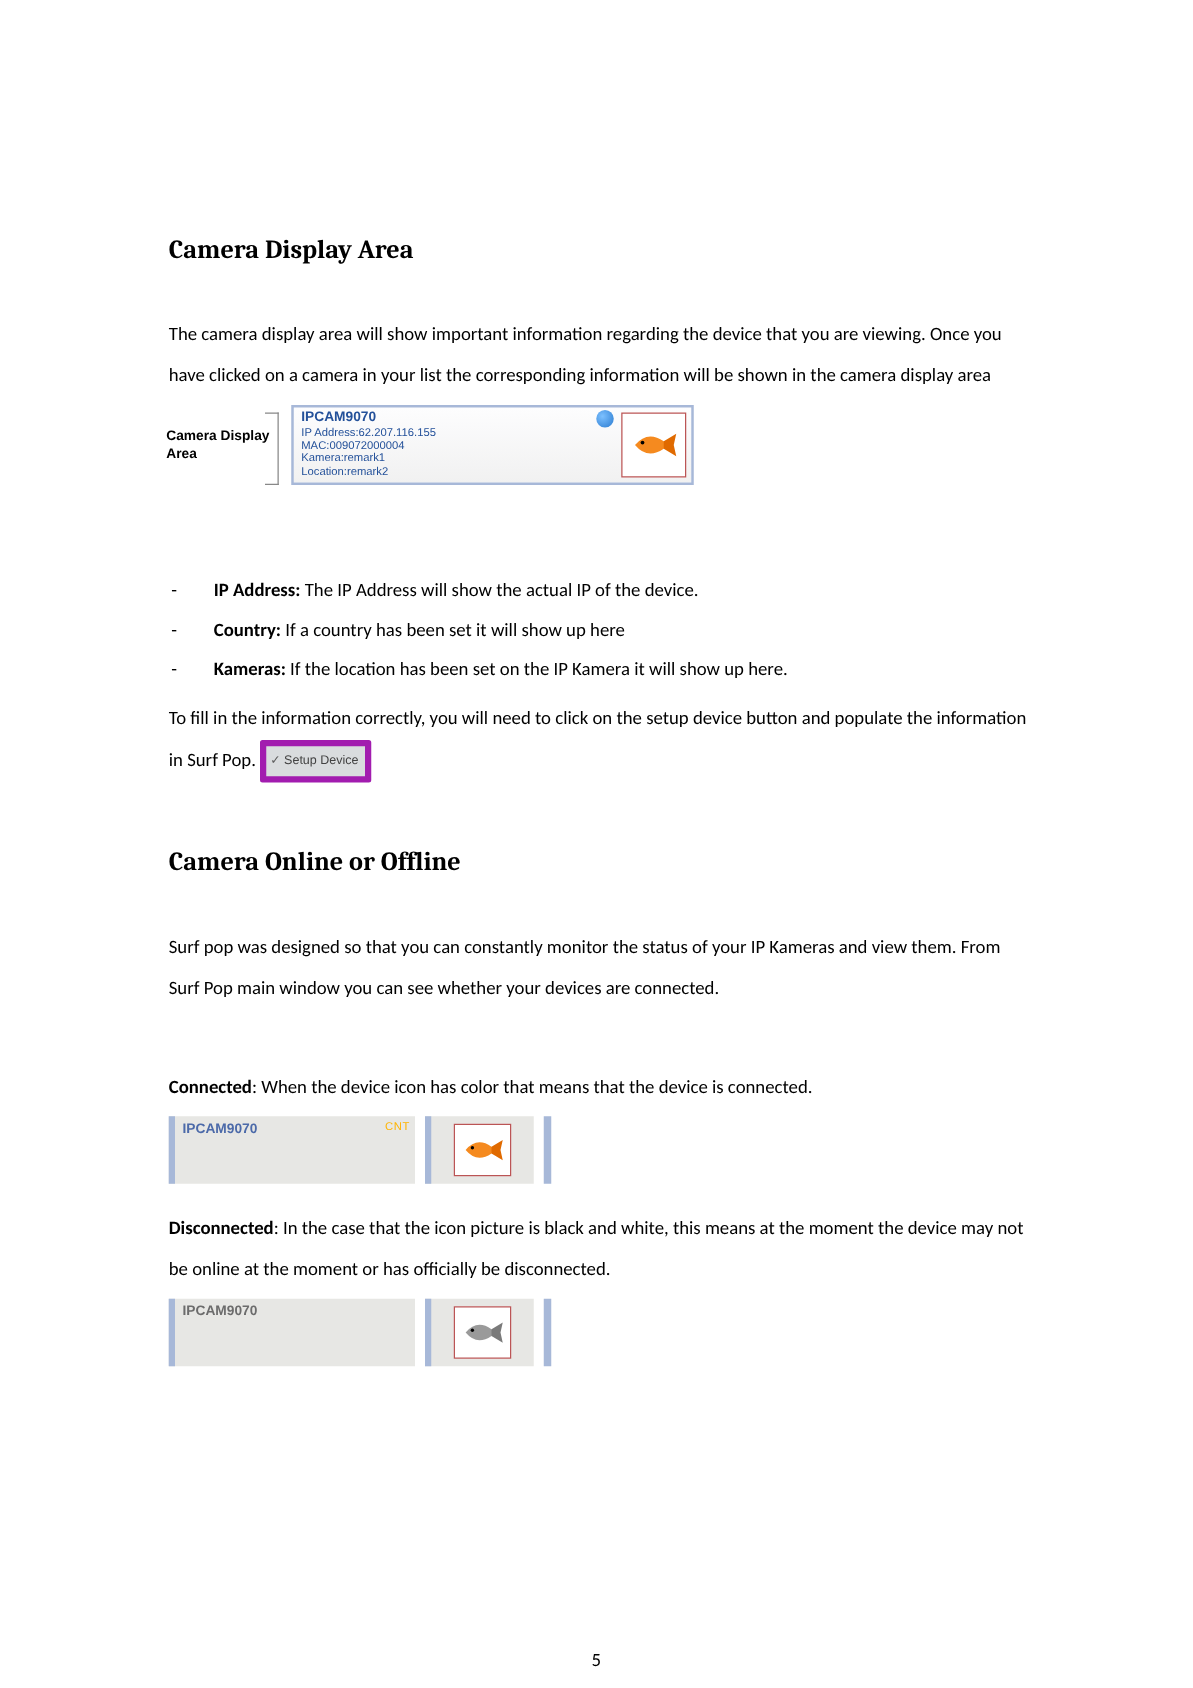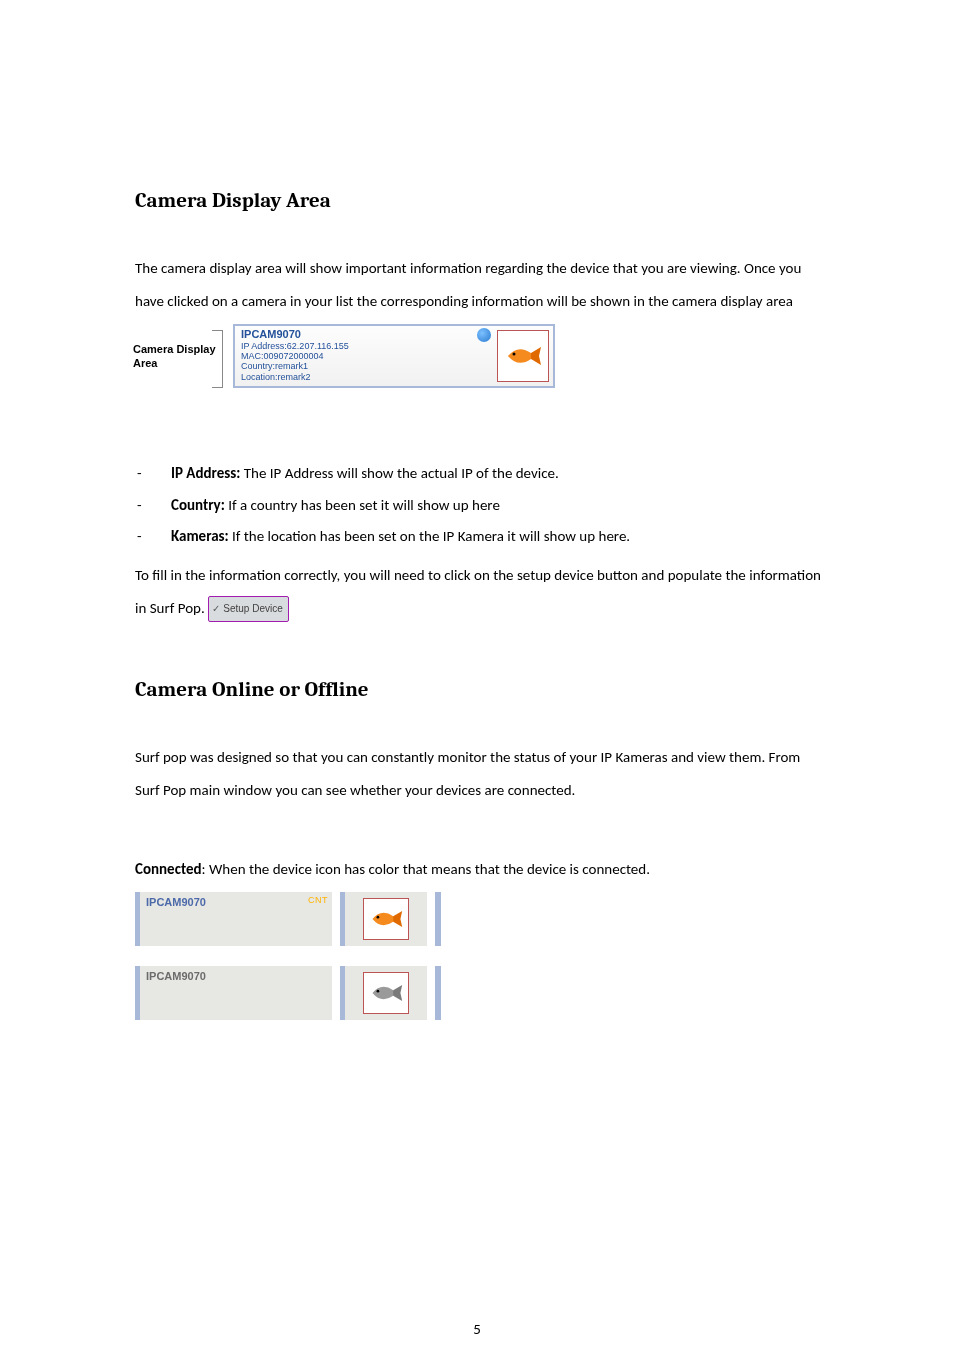--- a/index.html
+++ b/index.html
@@ -108,21 +108,21 @@
     position: relative;
   }
   ul.info-list li::before {
     content: "-";
     position: absolute;
     left: -34px;
   }
   .inline-btn {
     display: inline-block;
     background: #d9dcde;
-    border: 1px solid #a21caf;
+    border: 5px solid #a21caf;
     border-radius: 2px;
     font-size: 10px;
     padding: 1px 5px 1px 3px;
     color: #424242;
     vertical-align: middle;
     font-family: Arial, sans-serif;
   }
   .inline-btn::before {
     content: "✓ ";
     color: #5a5a5a;
@@ -195,21 +195,21 @@
     <div class="left-label">
       <span>Camera Display</span><br>
       <span>Area</span>
       <div class="bracket"></div>
     </div>
     <div class="camera-box">
       <div class="cam-info">
         <div class="cam-title">IPCAM9070</div>
         <div>IP Address:62.207.116.155</div>
         <div>MAC:009072000004</div>
-        <div>Country:remark1</div>
+        <div>Kamera:remark1</div>
         <div>Location:remark2</div>
       </div>
       <div class="globe-icon"></div>
       <div class="cam-thumb">
         <span class="fish">
           <svg width="40" height="30" viewBox="0 0 40 30">
             <path d="M5 15 Q15 3 28 12 Q34 15 28 18 Q15 27 5 15 Z" fill="#f58a1f"></path>
             <path d="M28 12 L38 6 L36 15 L38 24 L28 18 Z" fill="#e06a00"></path>
             <circle cx="11" cy="13" r="1.5" fill="#000"></circle>
           </svg>
@@ -256,20 +256,23 @@
             <path d="M5 15 Q15 3 28 12 Q34 15 28 18 Q15 27 5 15 Z" fill="#f58a1f"></path>
             <path d="M28 12 L38 6 L36 15 L38 24 L28 18 Z" fill="#e06a00"></path>
             <circle cx="11" cy="13" r="1.5" fill="#000"></circle>
           </svg>
         </span>
       </div>
     </div>
     <div class="side-bar"></div>
   </div>
 
+  <p class="body">
+    <b>Disconnected</b><span>: In the case that the icon picture is black and white, this means at the moment the device may not be online at the moment or has officially be disconnected.</span>
+  </p>
 
   <div class="status-row">
     <div class="status-box w1">
       <div class="lbl grey">IPCAM9070</div>
     </div>
     <div class="status-box w2">
       <div class="thumb-sm">
         <span class="fish">
           <svg width="36" height="28" viewBox="0 0 40 30">
             <path d="M5 15 Q15 3 28 12 Q34 15 28 18 Q15 27 5 15 Z" fill="#9a9a9a"></path>

